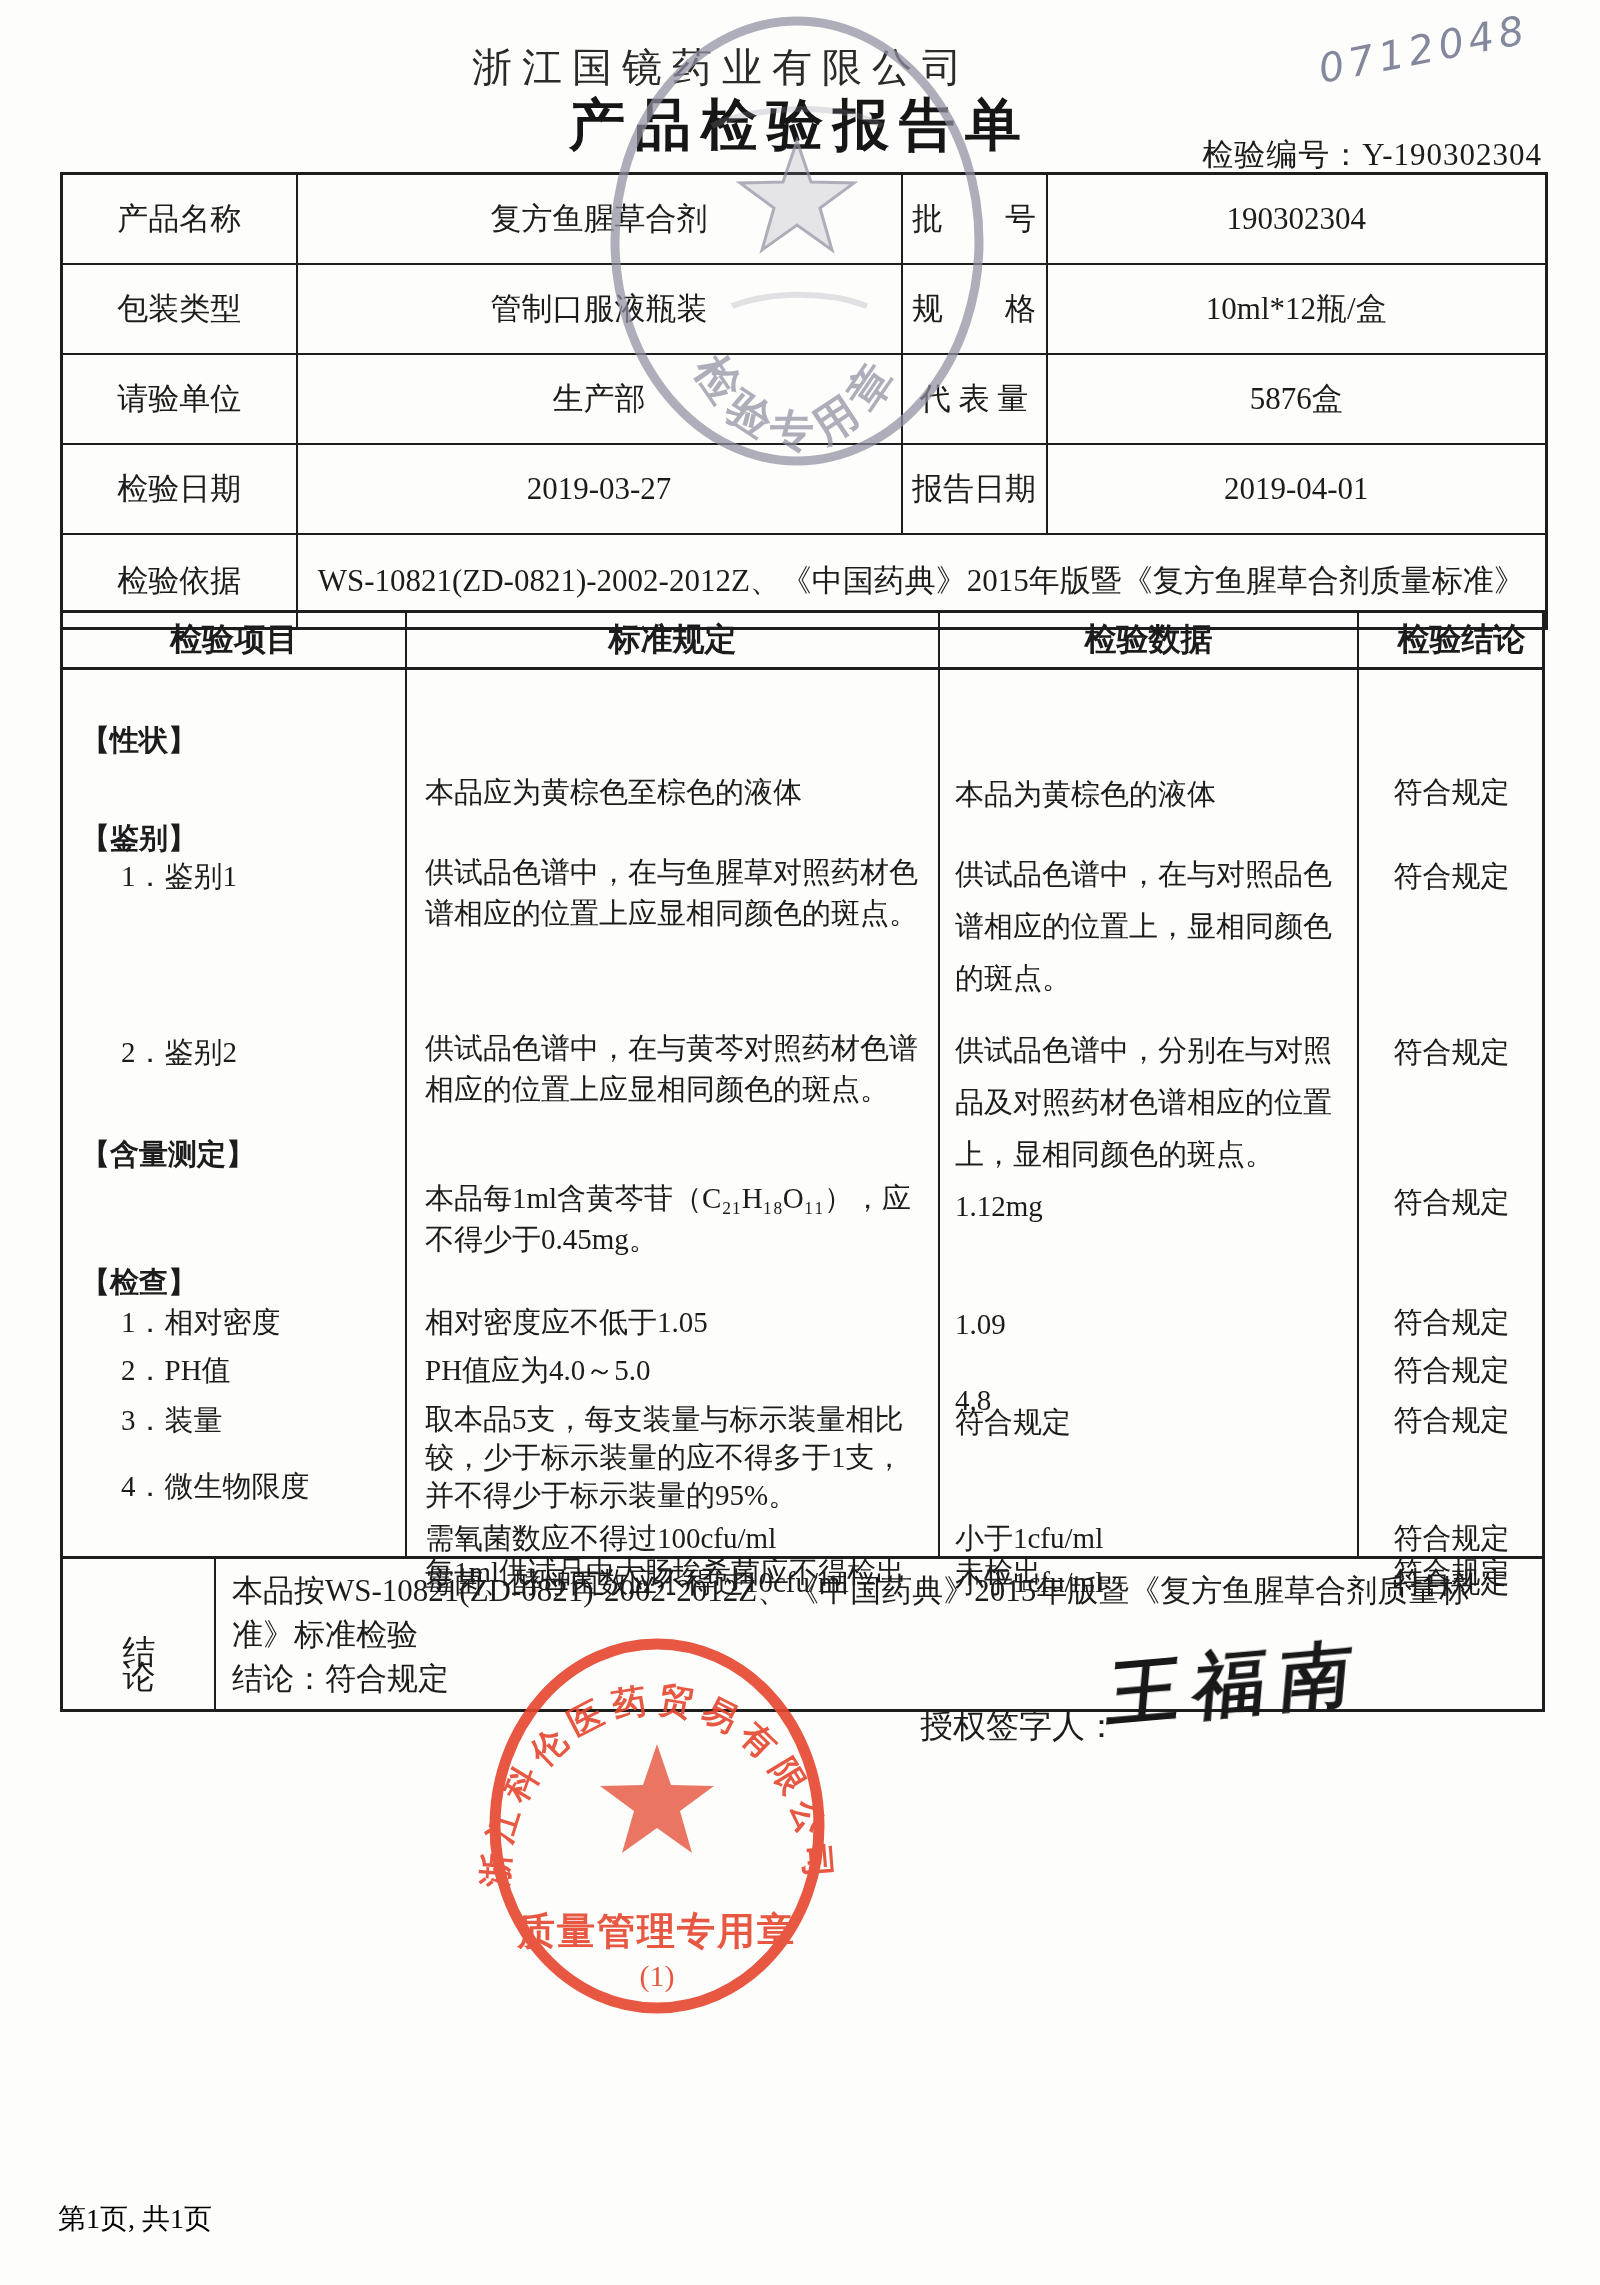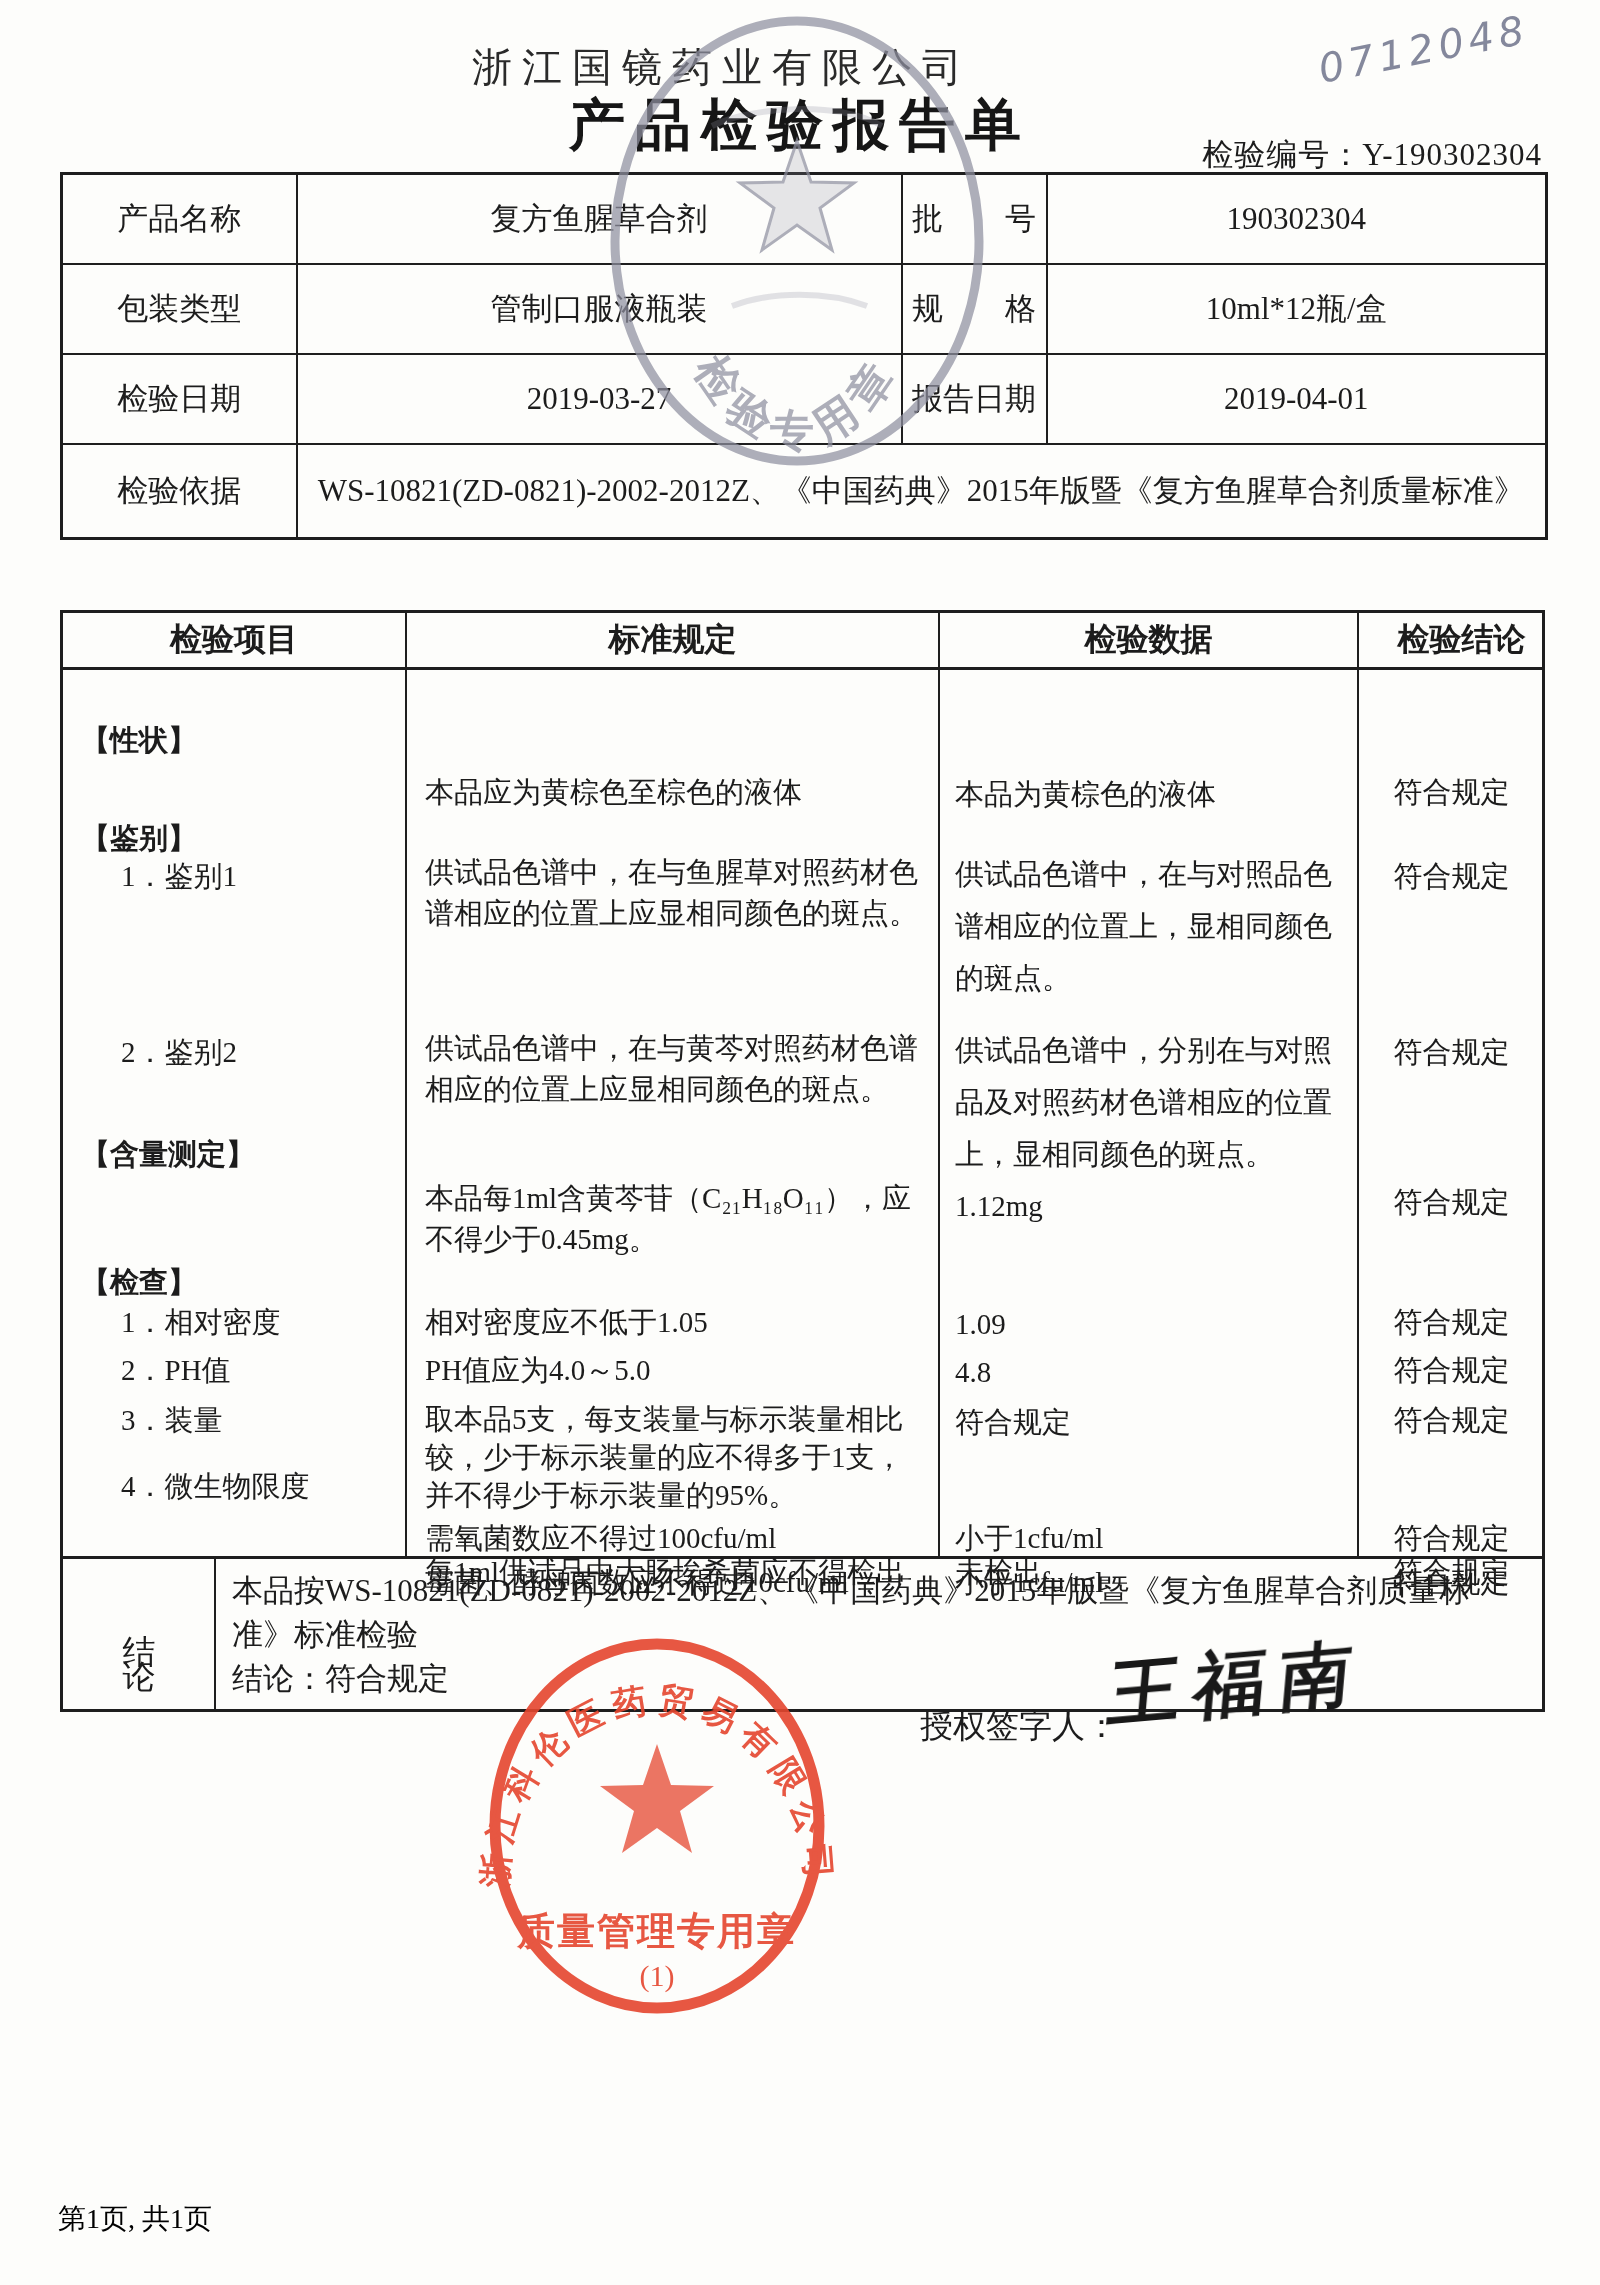--- a/index.html
+++ b/index.html
@@ -88,20 +88,26 @@
       <td>批　　号</td>
       <td>190302304</td>
     </tr>
     <tr>
       <td>包装类型</td>
       <td>管制口服液瓶装</td>
       <td>规　　格</td>
       <td>10ml*12瓶/盒</td>
     </tr>
     <tr>
+      <td>请验单位</td>
+      <td>生产部</td>
+      <td>代 表 量</td>
+      <td>5876盒</td>
+    </tr>
+    <tr>
       <td>检验日期</td>
       <td>2019-03-27</td>
       <td>报告日期</td>
       <td>2019-04-01</td>
     </tr>
     <tr>
       <td style="height:88px">检验依据</td>
       <td colspan="3">WS-10821(ZD-0821)-2002-2012Z、《中国药典》2015年版暨《复方鱼腥草合剂质量标准》</td>
     </tr>
   </tbody>
@@ -142,21 +148,21 @@
 
       <div class="cell c1 sec" style="top:552px">【检查】</div>
 
       <div class="cell c1 indent" style="top:592px">1．相对密度</div>
       <div class="cell c2" style="top:592px">相对密度应不低于1.05</div>
       <div class="cell c3" style="top:588px">1.09</div>
       <div class="cell c4" style="top:592px">符合规定</div>
 
       <div class="cell c1 indent" style="top:640px">2．PH值</div>
       <div class="cell c2" style="top:640px">PH值应为4.0～5.0</div>
-      <div class="cell c3" style="top:636px">4.8</div>
+      <div class="cell c3" style="top:664px">4.8</div>
       <div class="cell c4" style="top:640px">符合规定</div>
 
       <div class="cell c1 indent" style="top:690px">3．装量</div>
       <div class="cell c2" style="top:690px;line-height:38px">取本品5支，每支装量与标示装量相比较，少于标示装量的应不得多于1支，并不得少于标示装量的95%。</div>
       <div class="cell c3" style="top:686px">符合规定</div>
       <div class="cell c4" style="top:690px">符合规定</div>
 
       <div class="cell c1 indent" style="top:756px">4．微生物限度</div>
       <div class="cell c2" style="top:808px">需氧菌数应不得过100cfu/ml</div>
       <div class="cell c3" style="top:802px">小于1cfu/ml</div>

